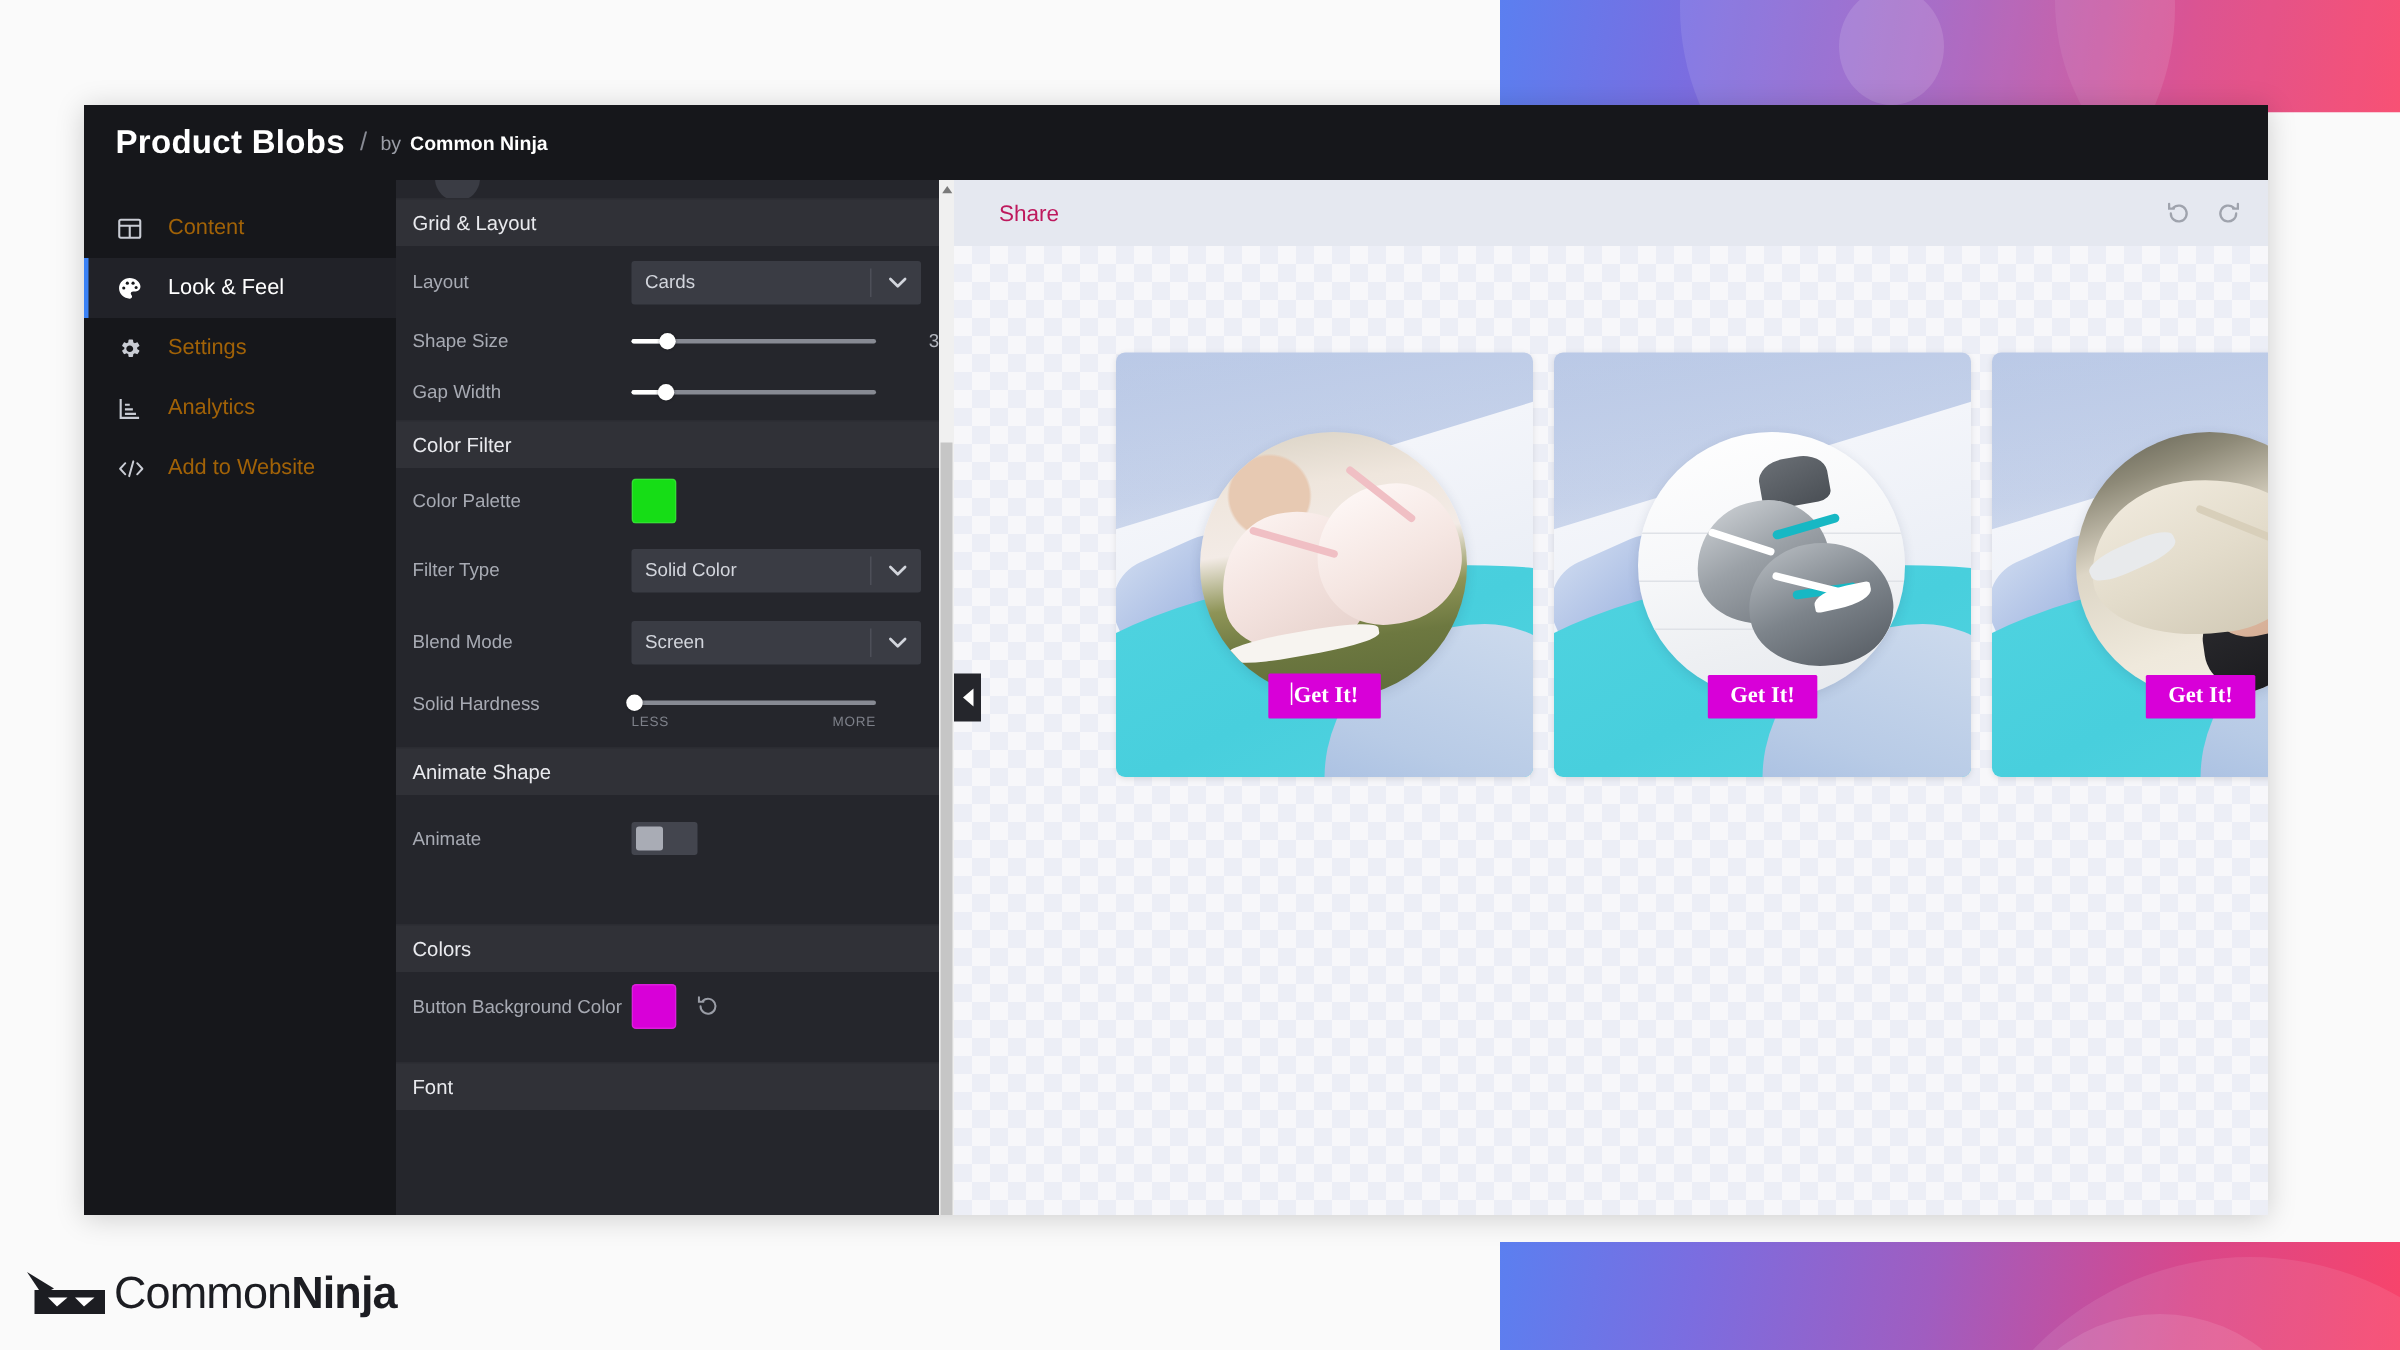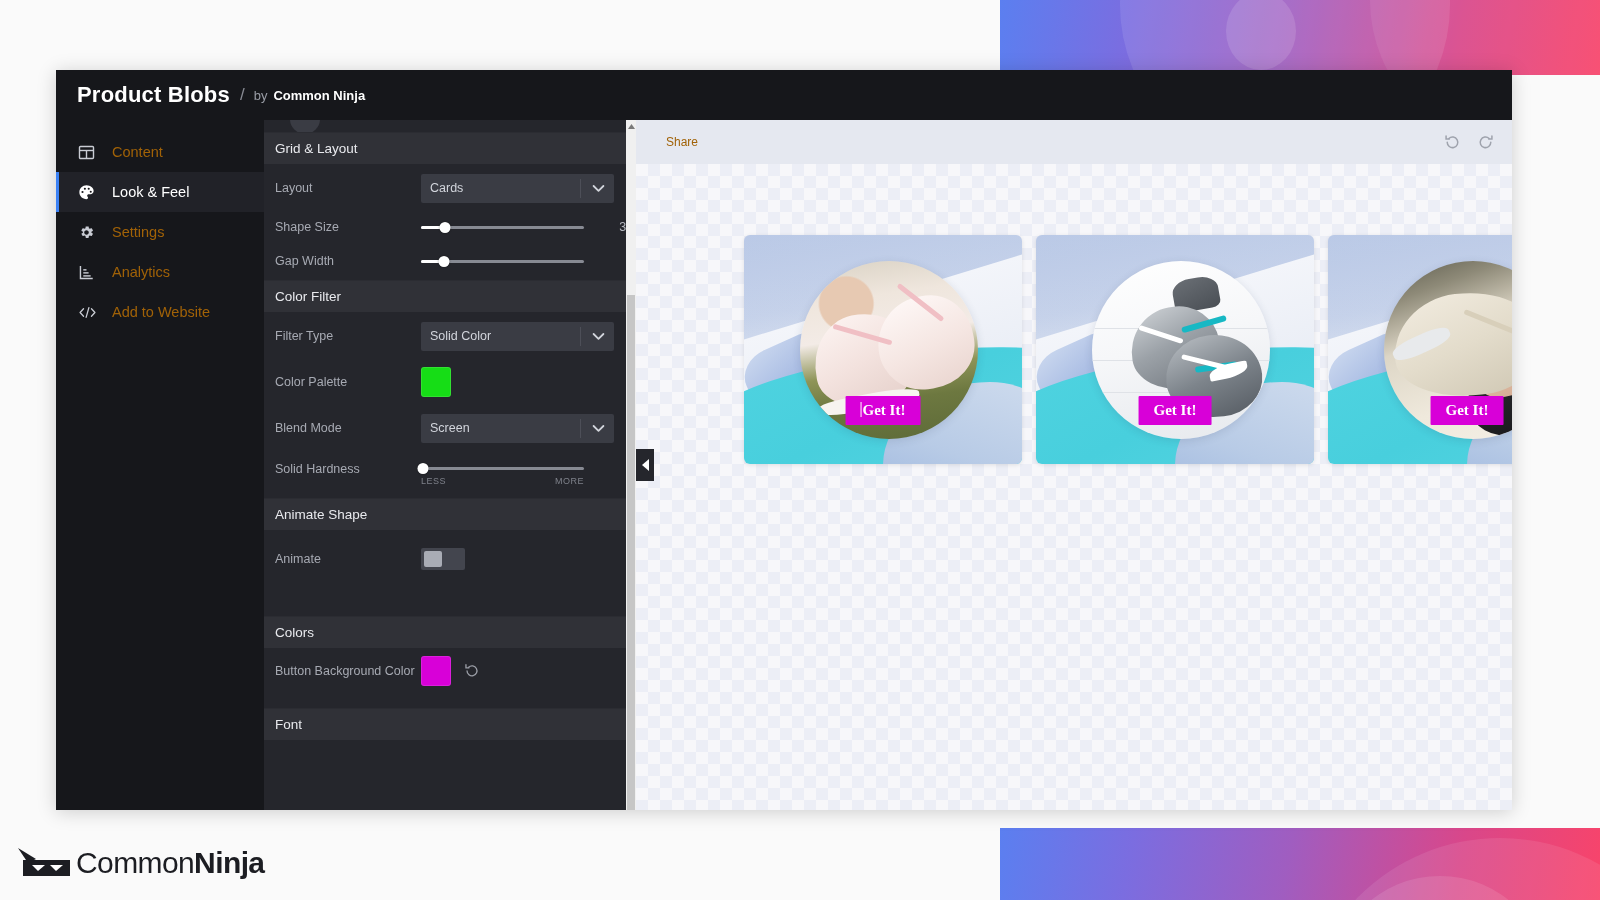--- a/index.html
+++ b/index.html
@@ -190,40 +190,40 @@
     display: flex; align-items: center; justify-content: center;
   }
 
   
   .preview { flex: 1; position: relative; background: #fafafa; min-width: 0; }
   .prev-toolbar {
     height: 44px; background: #e5e8f0;
     display: flex; align-items: center; padding: 0 18px 0 30px;
     justify-content: space-between;
   }
-  .share-btn { color: #a16207; font-size: 12px; cursor: pointer; }
+  .share-btn { color: #be185d; font-size: 15px; cursor: pointer; }
   .tb-right { display: flex; align-items: center; gap: 16px; }
   .tb-ic { color: #9fa3ad; cursor: pointer; display: flex; align-items: center; }
 
   .canvas {
     position: absolute; left: 0; right: 0; top: 44px; bottom: 0;
     background-color: #f7f7fa;
     background-image:
       linear-gradient(45deg, #eceef6 25%, transparent 25%, transparent 75%, #eceef6 75%),
       linear-gradient(45deg, #eceef6 25%, transparent 25%, transparent 75%, #eceef6 75%);
     background-size: 24px 24px;
     background-position: 0 0, 12px 12px;
     overflow: hidden;
   }
   .cards-row {
     position: absolute; left: 108px; top: 71px;
     display: flex; gap: 14px;
   }
   .card {
-    width: 278px; height: 229px; border-radius: 6px;
+    width: 278px; height: 283px; border-radius: 6px;
     position: relative; overflow: hidden; flex: 0 0 278px;
     background: linear-gradient(170deg, #b9c8e6 0%, #c6d2ea 30%, #dfe6f2 55%, #eef2f8 70%);
     box-shadow: 0 1px 4px rgba(0,0,0,0.10);
   }
   
   .card .band {
     position: absolute; left: -40%; top: 26%; width: 190%; height: 46%;
     background: linear-gradient(180deg, #f3f5fa 0%, #e9edf5 100%);
     transform: rotate(-17deg);
   }
@@ -532,38 +532,38 @@
                   <span class="slider-val">14</span>
                 </div>
               </div>
             </div>
           </div>
 
           <div class="sec-head">
             <span>Color Filter</span>
           </div>
           <div class="sec-body">
+            <div class="row" style="min-height:44px">
+              <div class="row-label">Color Palette</div>
+              <div class="row-ctl">
+                <div class="swatch" style="background:#16dd16"></div>
+              </div>
+            </div>
             <div class="row" style="min-height:48px">
               <div class="row-label">Filter Type</div>
               <div class="row-ctl">
                 <div class="select">
                   <span>Solid Color</span>
                   <span class="sep"></span>
                   <span class="chev">
                     <svg width="13" height="9" viewBox="0 0 13 9" fill="none" stroke="currentColor" stroke-width="1.8" stroke-linecap="round" stroke-linejoin="round">
                         <polyline points="1.6,2 6.5,6.8 11.4,2"></polyline>
                       </svg>
                   </span>
                 </div>
-              </div>
-            </div>
-            <div class="row" style="min-height:44px">
-              <div class="row-label">Color Palette</div>
-              <div class="row-ctl">
-                <div class="swatch" style="background:#16dd16"></div>
               </div>
             </div>
             <div class="row" style="min-height:48px">
               <div class="row-label">Blend Mode</div>
               <div class="row-ctl">
                 <div class="select">
                   <span>Screen</span>
                   <span class="sep"></span>
                   <span class="chev">
                     <svg width="13" height="9" viewBox="0 0 13 9" fill="none" stroke="currentColor" stroke-width="1.8" stroke-linecap="round" stroke-linejoin="round">

